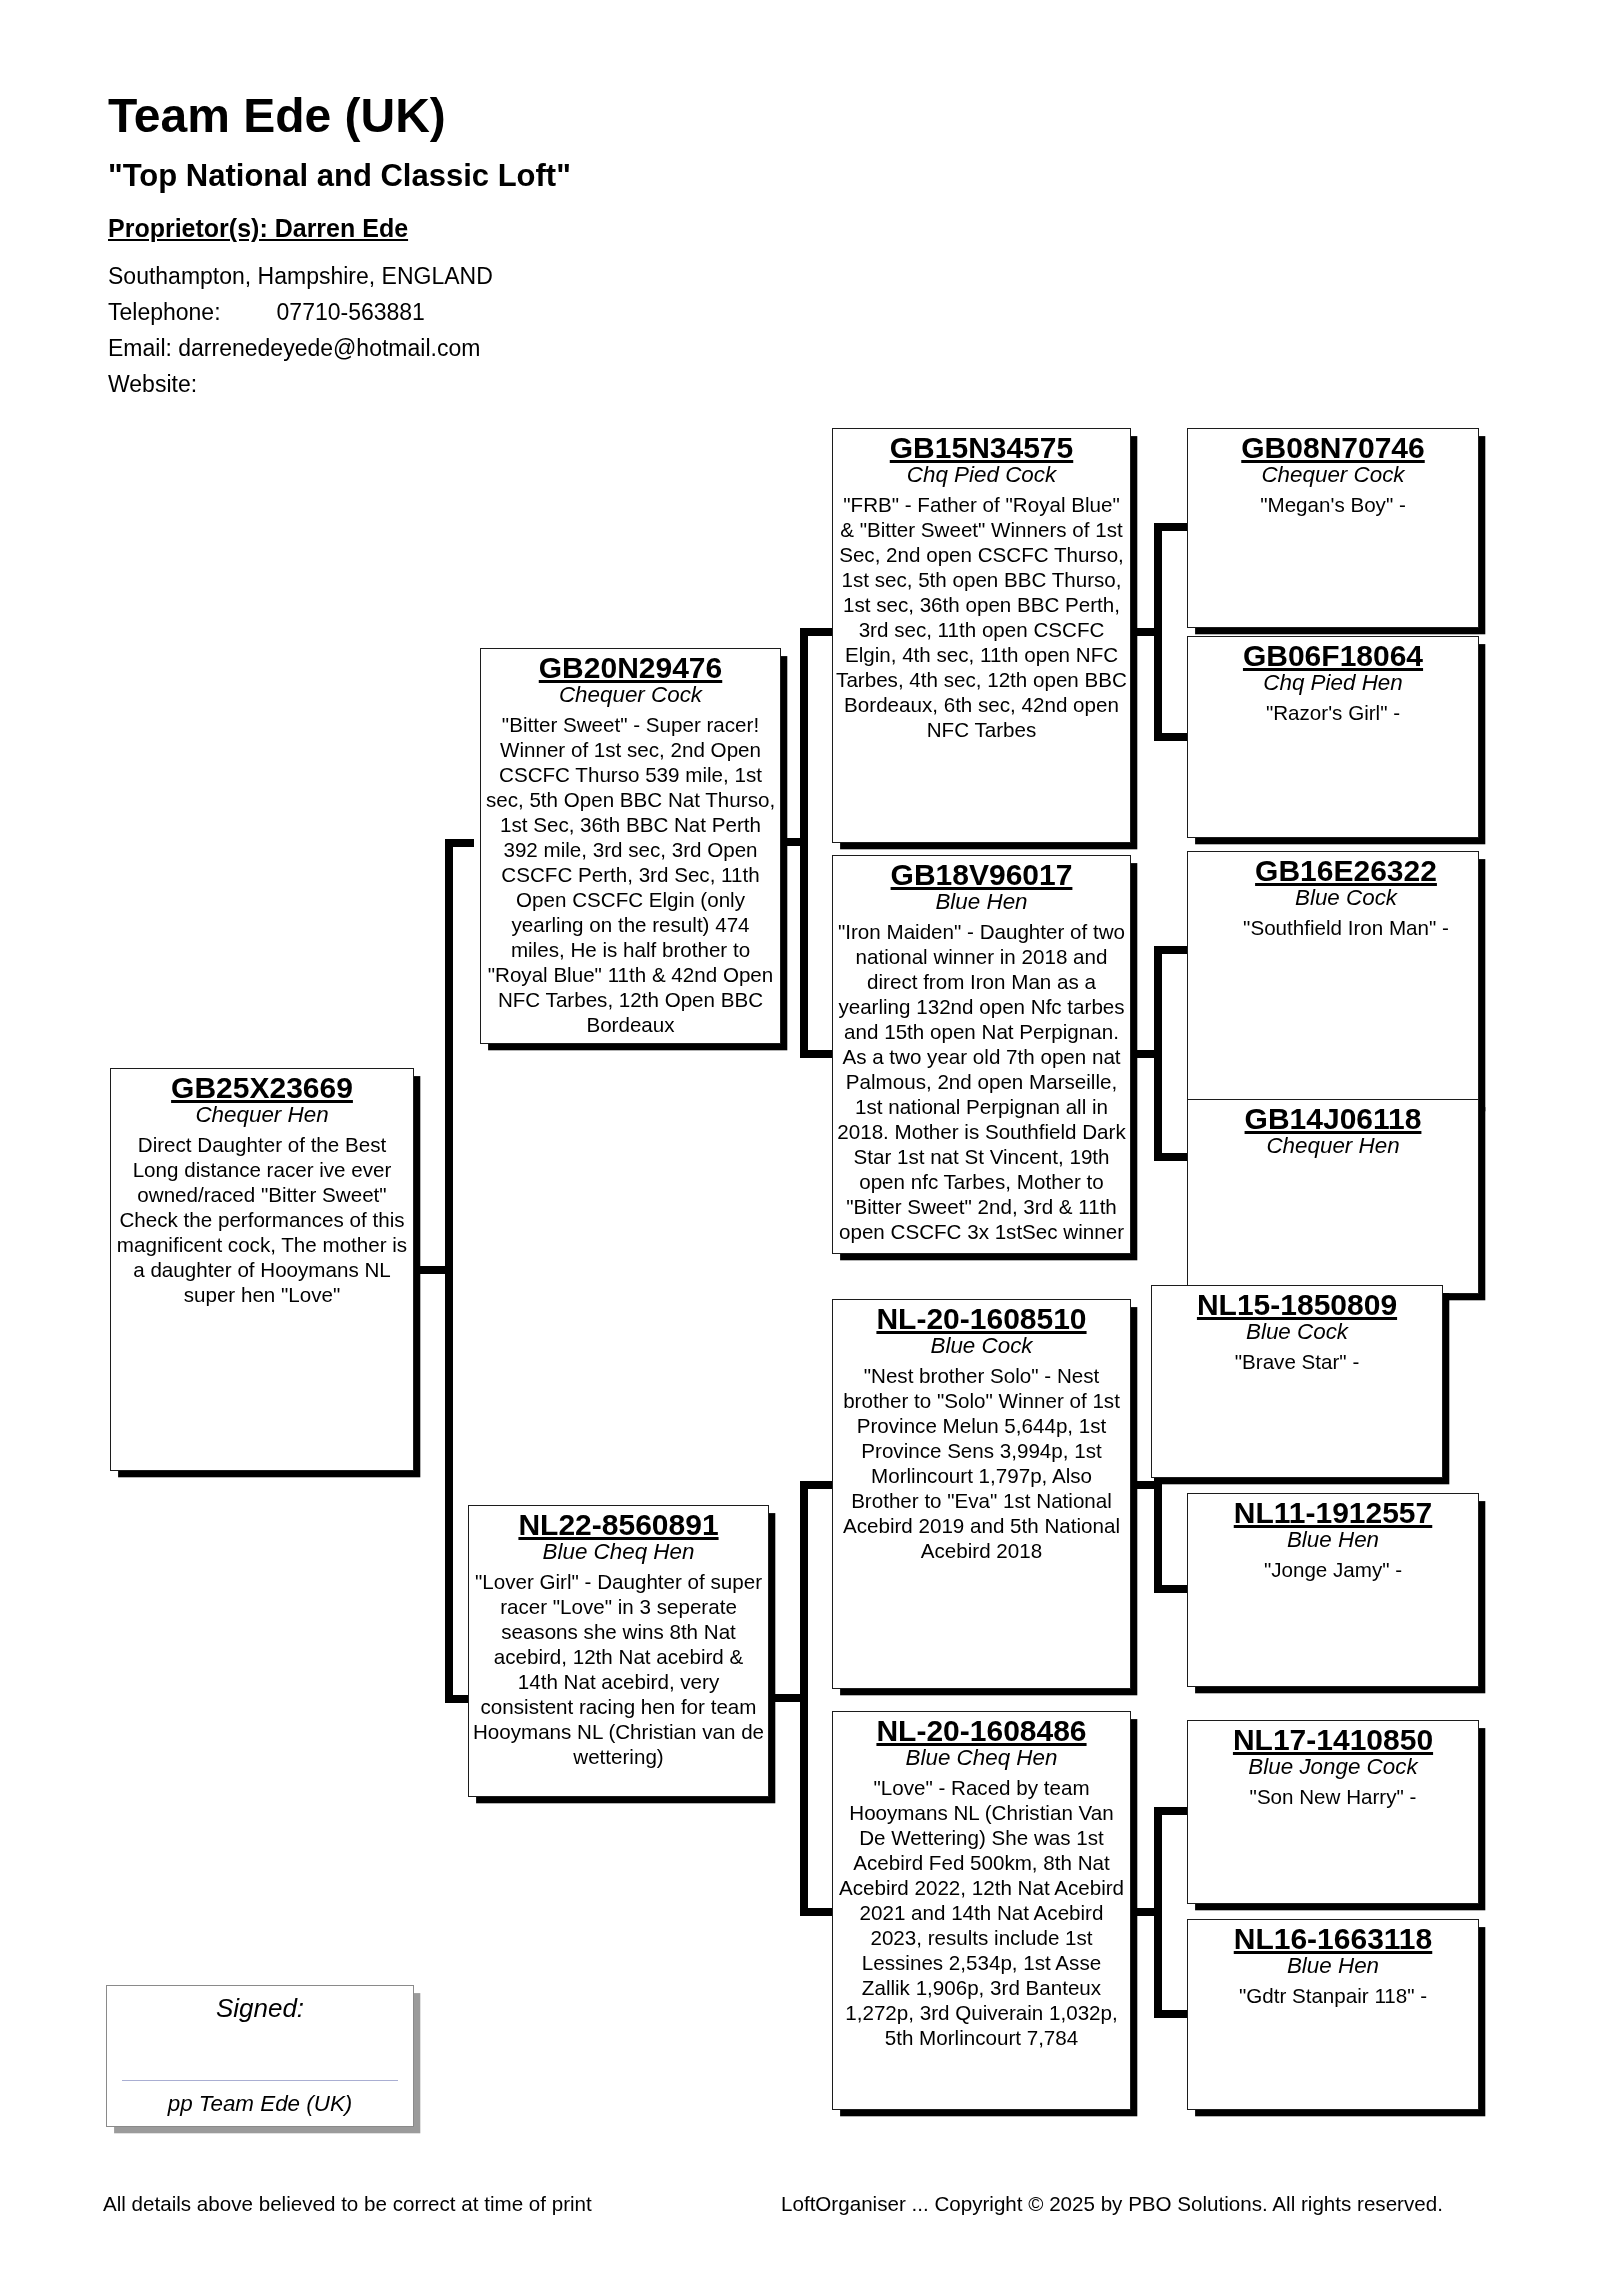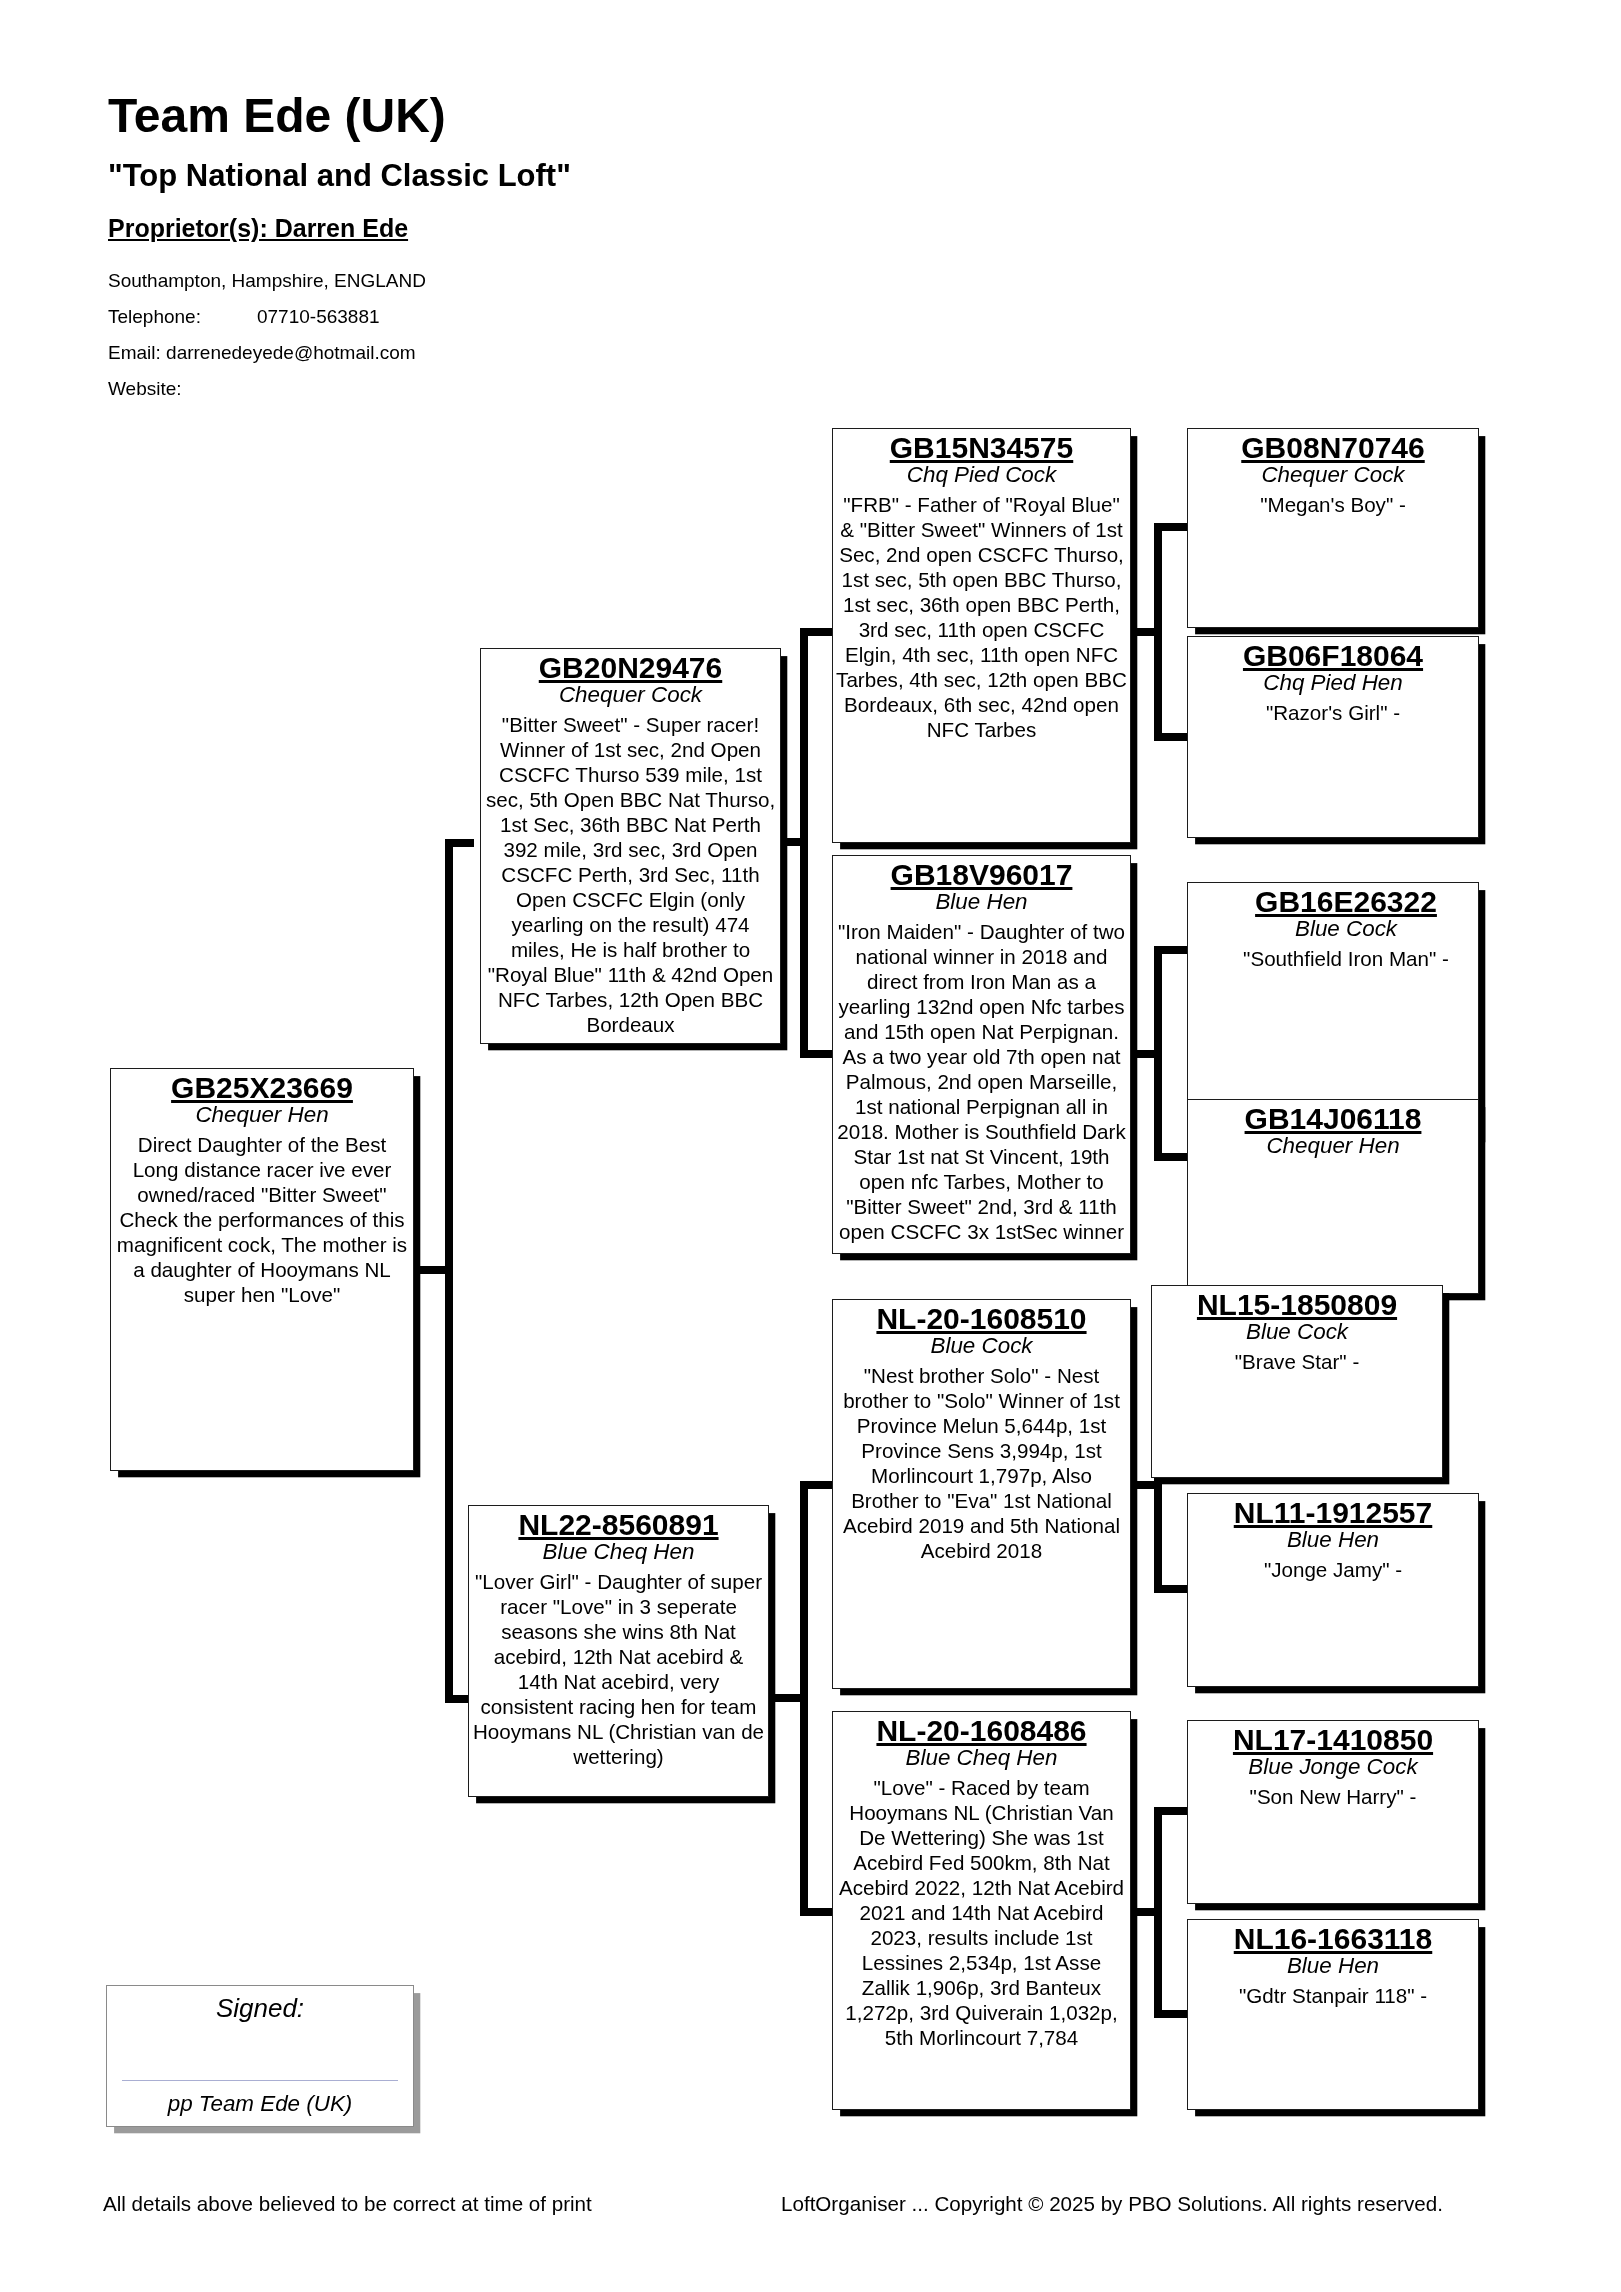--- a/index.html
+++ b/index.html
@@ -10,21 +10,21 @@
     background:#ffffff;
     font-family:"Liberation Sans", sans-serif;
     color:#000;
     overflow:hidden;
   }
   
   .hdr{position:absolute;left:108px;}
   .loft-title{top:88px;font-size:48px;font-weight:bold;letter-spacing:0px;}
   .loft-subtitle{top:158px;font-size:31px;font-weight:bold;}
   .proprietor{top:214px;font-size:25px;font-weight:bold;text-decoration:underline;}
-  .hline-text{font-size:19px;margin-top:7px;}
+  .hline-text{font-size:23px;}
   .addr{top:263px;}
   .tel{top:299px;}
   .tel .tel-val{margin-left:56px;}
   .email{top:335px;}
   .website{top:371px;}
   
   .pbox{
     position:absolute;
     background:#fff;
     border:1.8px solid #1c1c1c;
@@ -143,21 +143,21 @@
   <div class="pbox" style="left:1187px;top:428px;width:292px;height:200px;">
     <div class="ring">GB08N70746</div>
     <div class="breed">Chequer Cock</div>
     <div class="desc">"Megan's Boy" -</div>
   </div>
   <div class="pbox" style="left:1187px;top:636px;width:292px;height:202px;">
     <div class="ring">GB06F18064</div>
     <div class="breed">Chq Pied Hen</div>
     <div class="desc">"Razor's Girl" -</div>
   </div>
-  <div class="pbox" style="left:1187px;top:882px;width:292px;height:254px;padding-left:26px;">
+  <div class="pbox" style="left:1187px;top:851px;width:292px;height:254px;padding-left:26px;">
     <div class="ring">GB16E26322</div>
     <div class="breed">Blue Cock</div>
     <div class="desc">"Southfield Iron Man" -</div>
   </div>
   <div class="pbox" style="left:1187px;top:1059px;width:292px;height:195px;margin-top:40px;">
     <div class="ring">GB14J06118</div>
     <div class="breed">Chequer Hen</div>
     <div class="desc"></div>
   </div>
   <div class="pbox" style="left:1151px;top:1285px;width:292px;height:193px;">

